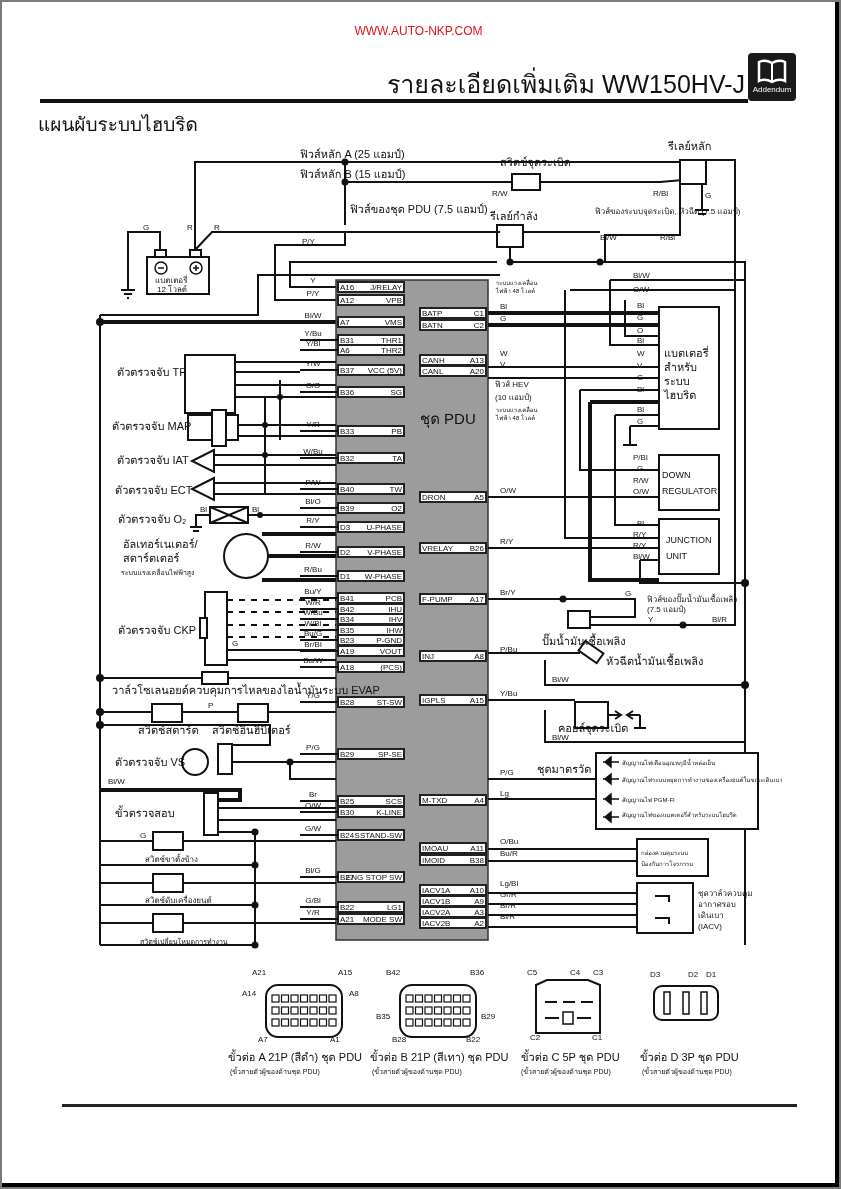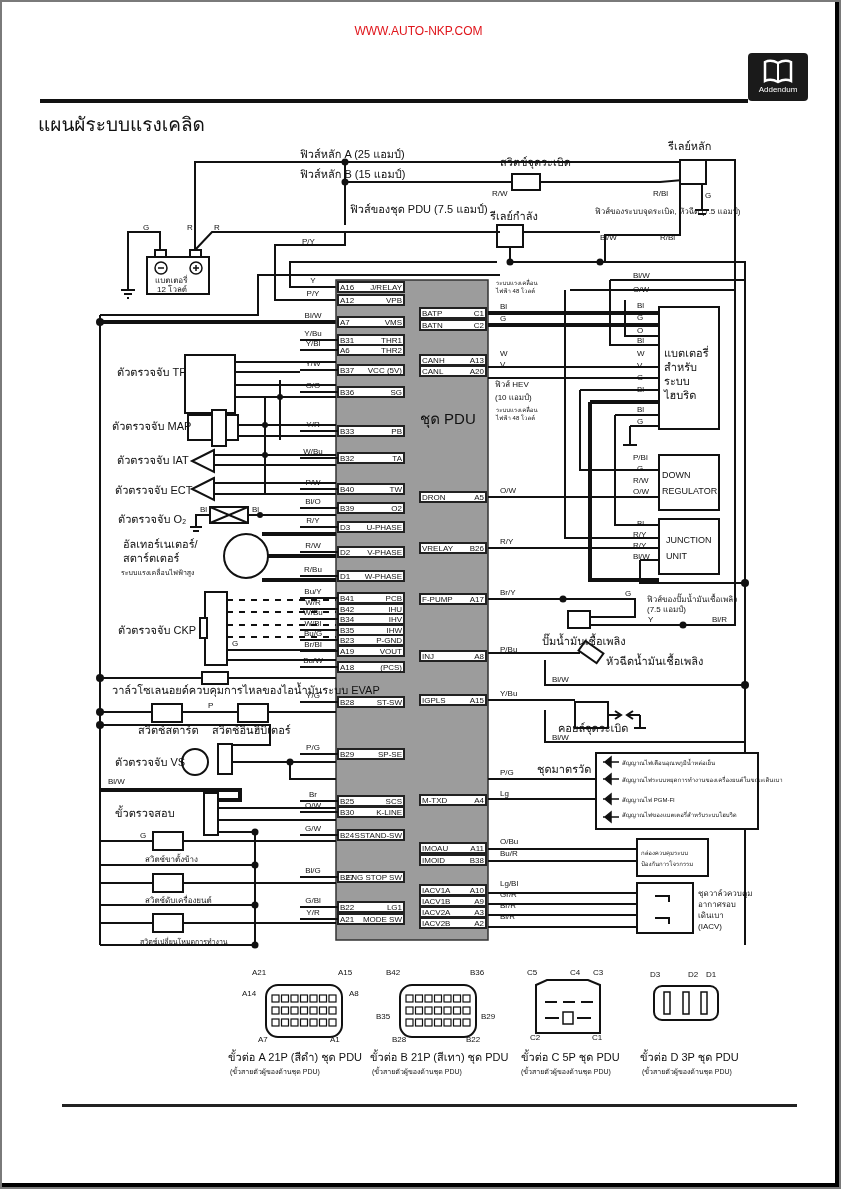--- a/index.html
+++ b/index.html
@@ -1,21 +1,21 @@
 <!DOCTYPE html>
 <html><head>
 <meta charset="utf-8">
 <style>
   html,body{margin:0;padding:0;background:#7a7a7a;}
   body{width:841px;height:1189px;position:relative;overflow:hidden;font-family:"Liberation Sans","DejaVu Sans",sans-serif;color:#111;}
   #page{position:absolute;left:2px;top:2px;width:833px;height:1181px;background:#fff;border-right:4px solid #000;border-bottom:4px solid #000;}
   .abs{position:absolute;}
   #site{left:0;width:833px;top:22px;text-align:center;color:#e0151b;font-size:12px;}
   #doc-title{right:90px;top:62px;font-size:25px;white-space:nowrap;}
-  #addendum{left:746px;top:51px;width:60px;height:48px;background:#1a1a1a;border-radius:4px;color:#fff;font-size:8px;text-align:center;}
+  #addendum{left:746px;top:51px;width:48px;height:48px;background:#1a1a1a;border-radius:4px;color:#fff;font-size:8px;text-align:center;}
   #addendum svg{display:block;margin:5px auto 0;}
   #addendum span{display:block;margin-top:1px;}
   #head-rule{left:38px;top:97px;width:708px;height:4px;background:#111;}
   #section-title{left:36px;top:107px;font-size:19px;}
   #foot-rule{left:60px;top:1102px;width:735px;height:3px;background:#222;}
   svg#diagram{position:absolute;left:0;top:0;}
   svg text{font-family:"Liberation Sans","DejaVu Sans",sans-serif;fill:#111;}
   .w{stroke:#111;fill:none;stroke-width:2;}
   .wt{stroke:#111;fill:none;stroke-width:4;}
   .wd{stroke:#111;fill:none;stroke-width:2;stroke-dasharray:6 6;}
@@ -24,29 +24,30 @@
   .dot{fill:#111;}
   .lbl{font-size:8px;}
   .pinlbl{font-size:8px;}
   .thai{font-size:11px;}
 </style>
 </head>
 <body>
 
 <div id="page">
   <div class="abs" id="site">WWW.AUTO-NKP.COM</div>
+  <div class="abs" id="doc-title">รายละเอียดเพิ่มเติม WW150HV-J</div>
   <div class="abs" id="addendum">
     <svg width="30" height="26" viewBox="0 0 30 26">
       <path d="M2 4 Q8 1 15 5 Q22 1 28 4 L28 23 Q22 20 15 24 Q8 20 2 23 Z" fill="none" stroke="#fff" stroke-width="2.5"></path>
       <line x1="15" y1="5" x2="15" y2="24" stroke="#fff" stroke-width="2"></line>
     </svg>
     <span>Addendum</span>
   </div>
   <div class="abs" id="head-rule"></div>
-  <div class="abs" id="section-title">แผนผัระบบแรงเคลิด</div>
+  <div class="abs" id="section-title">แผนผับระบบไฮบริด</div>
   <div class="abs" id="foot-rule"></div>
 </div>
 
 <svg id="diagram" width="841" height="1189">
 
   <g>
 
     <rect class="box" x="147" y="257" width="62" height="37"></rect>
     <rect class="box" x="155" y="250" width="11" height="7"></rect>
     <rect class="box" x="190" y="250" width="11" height="7"></rect>

